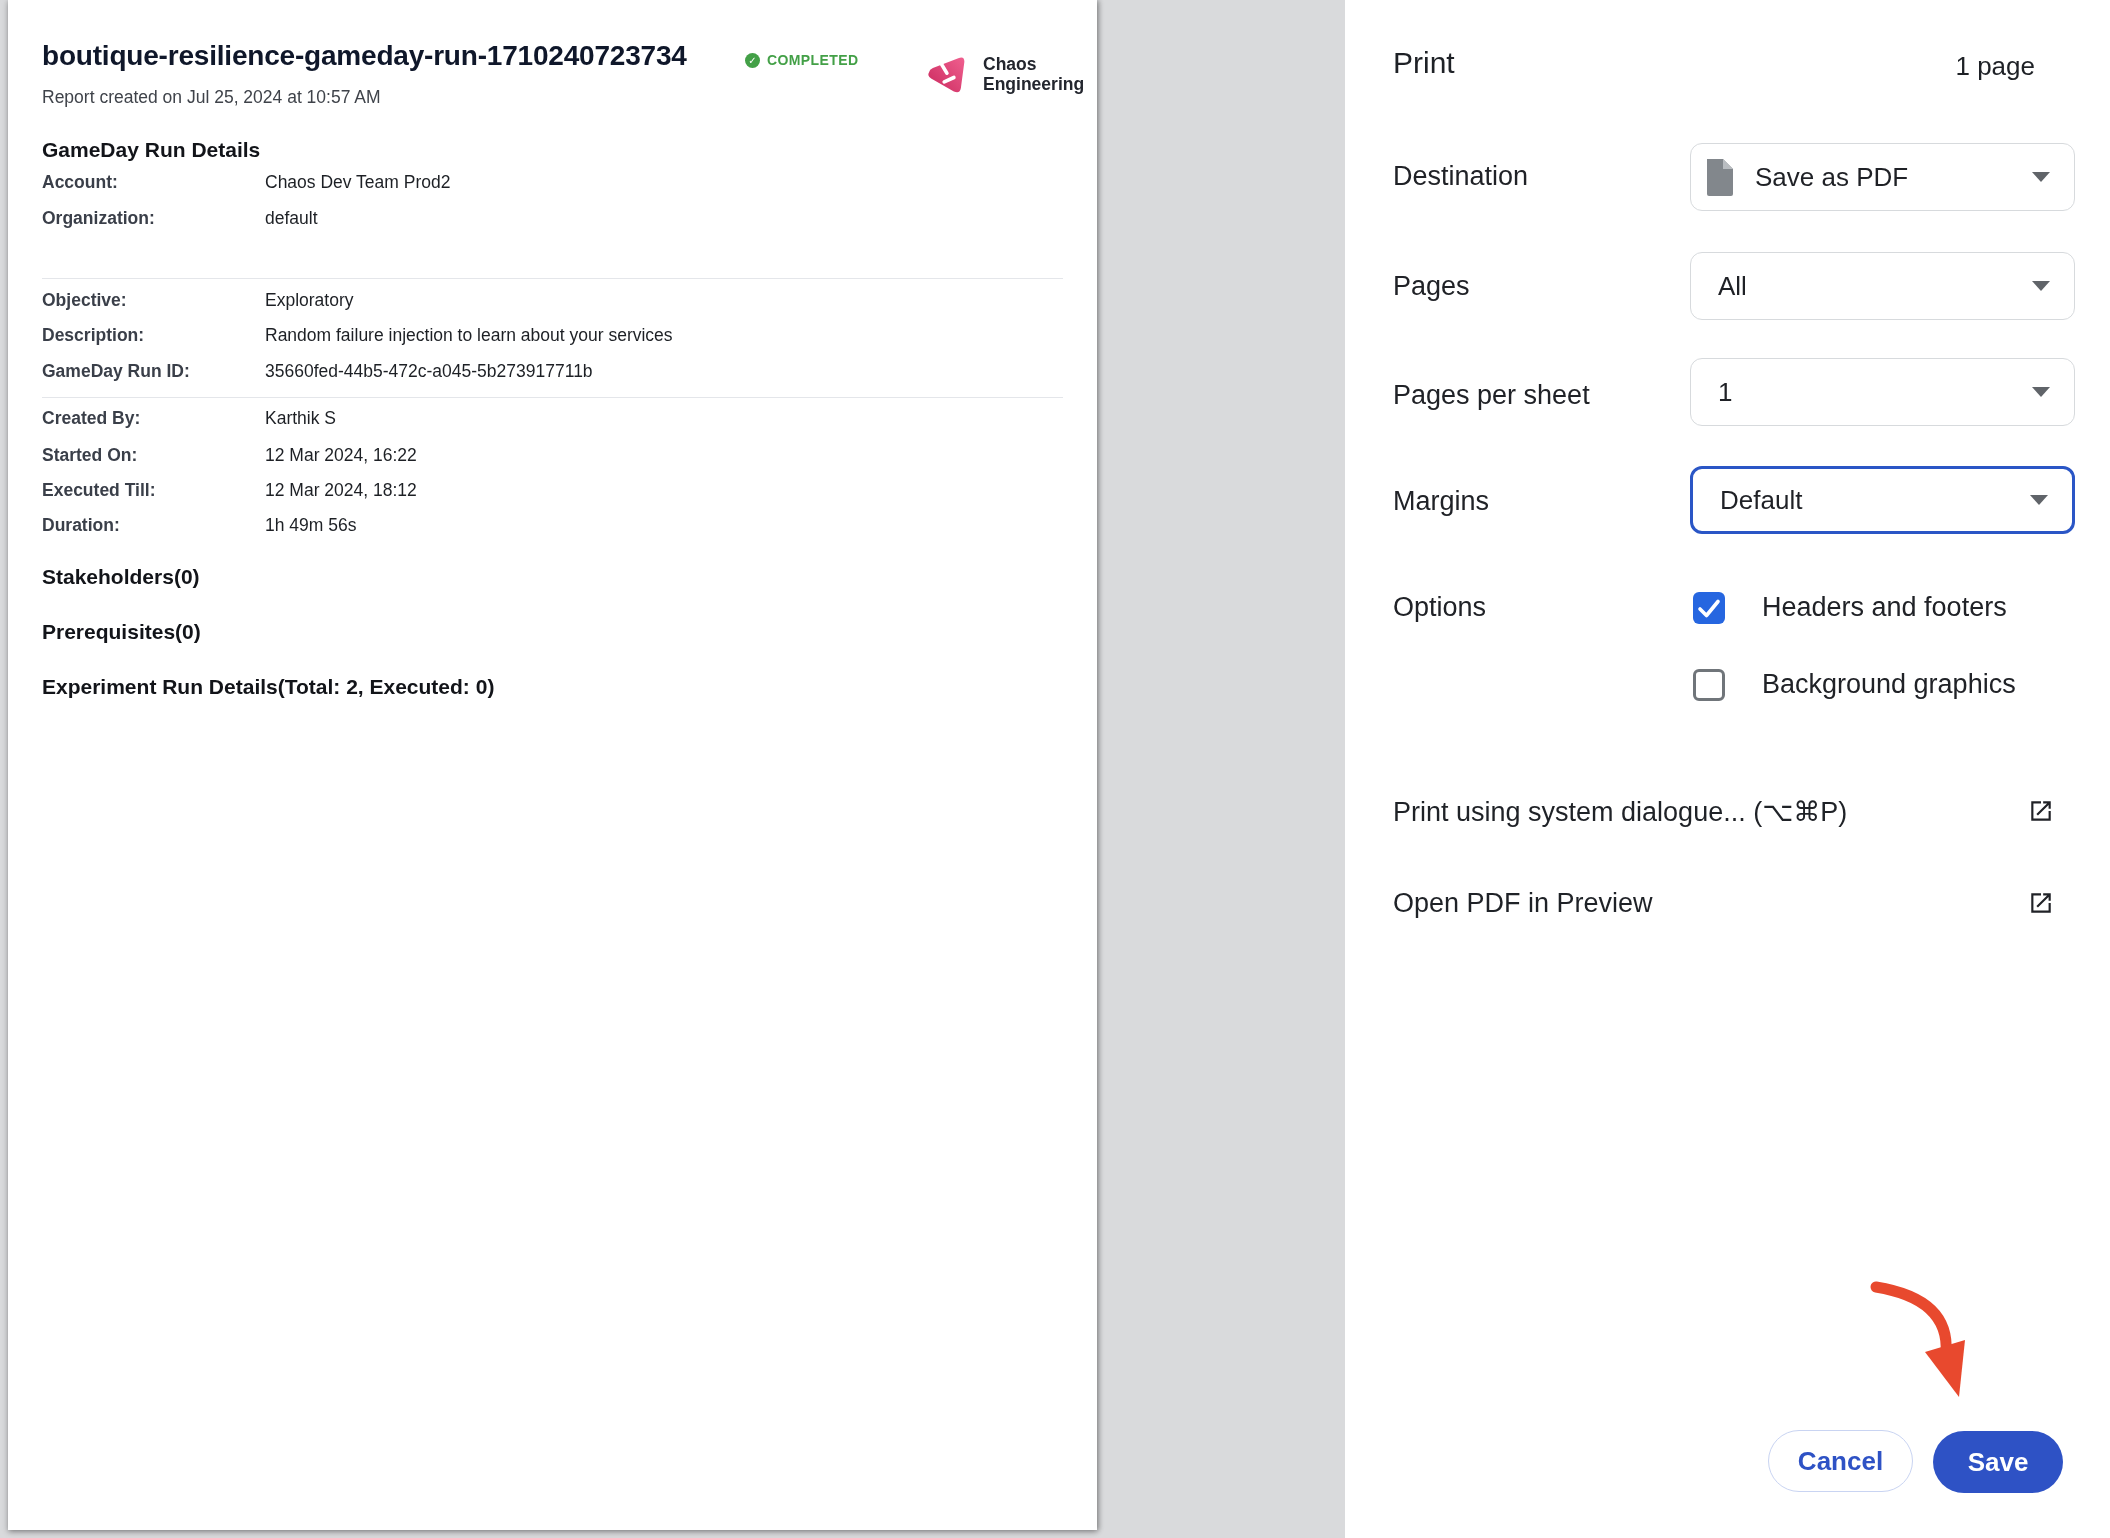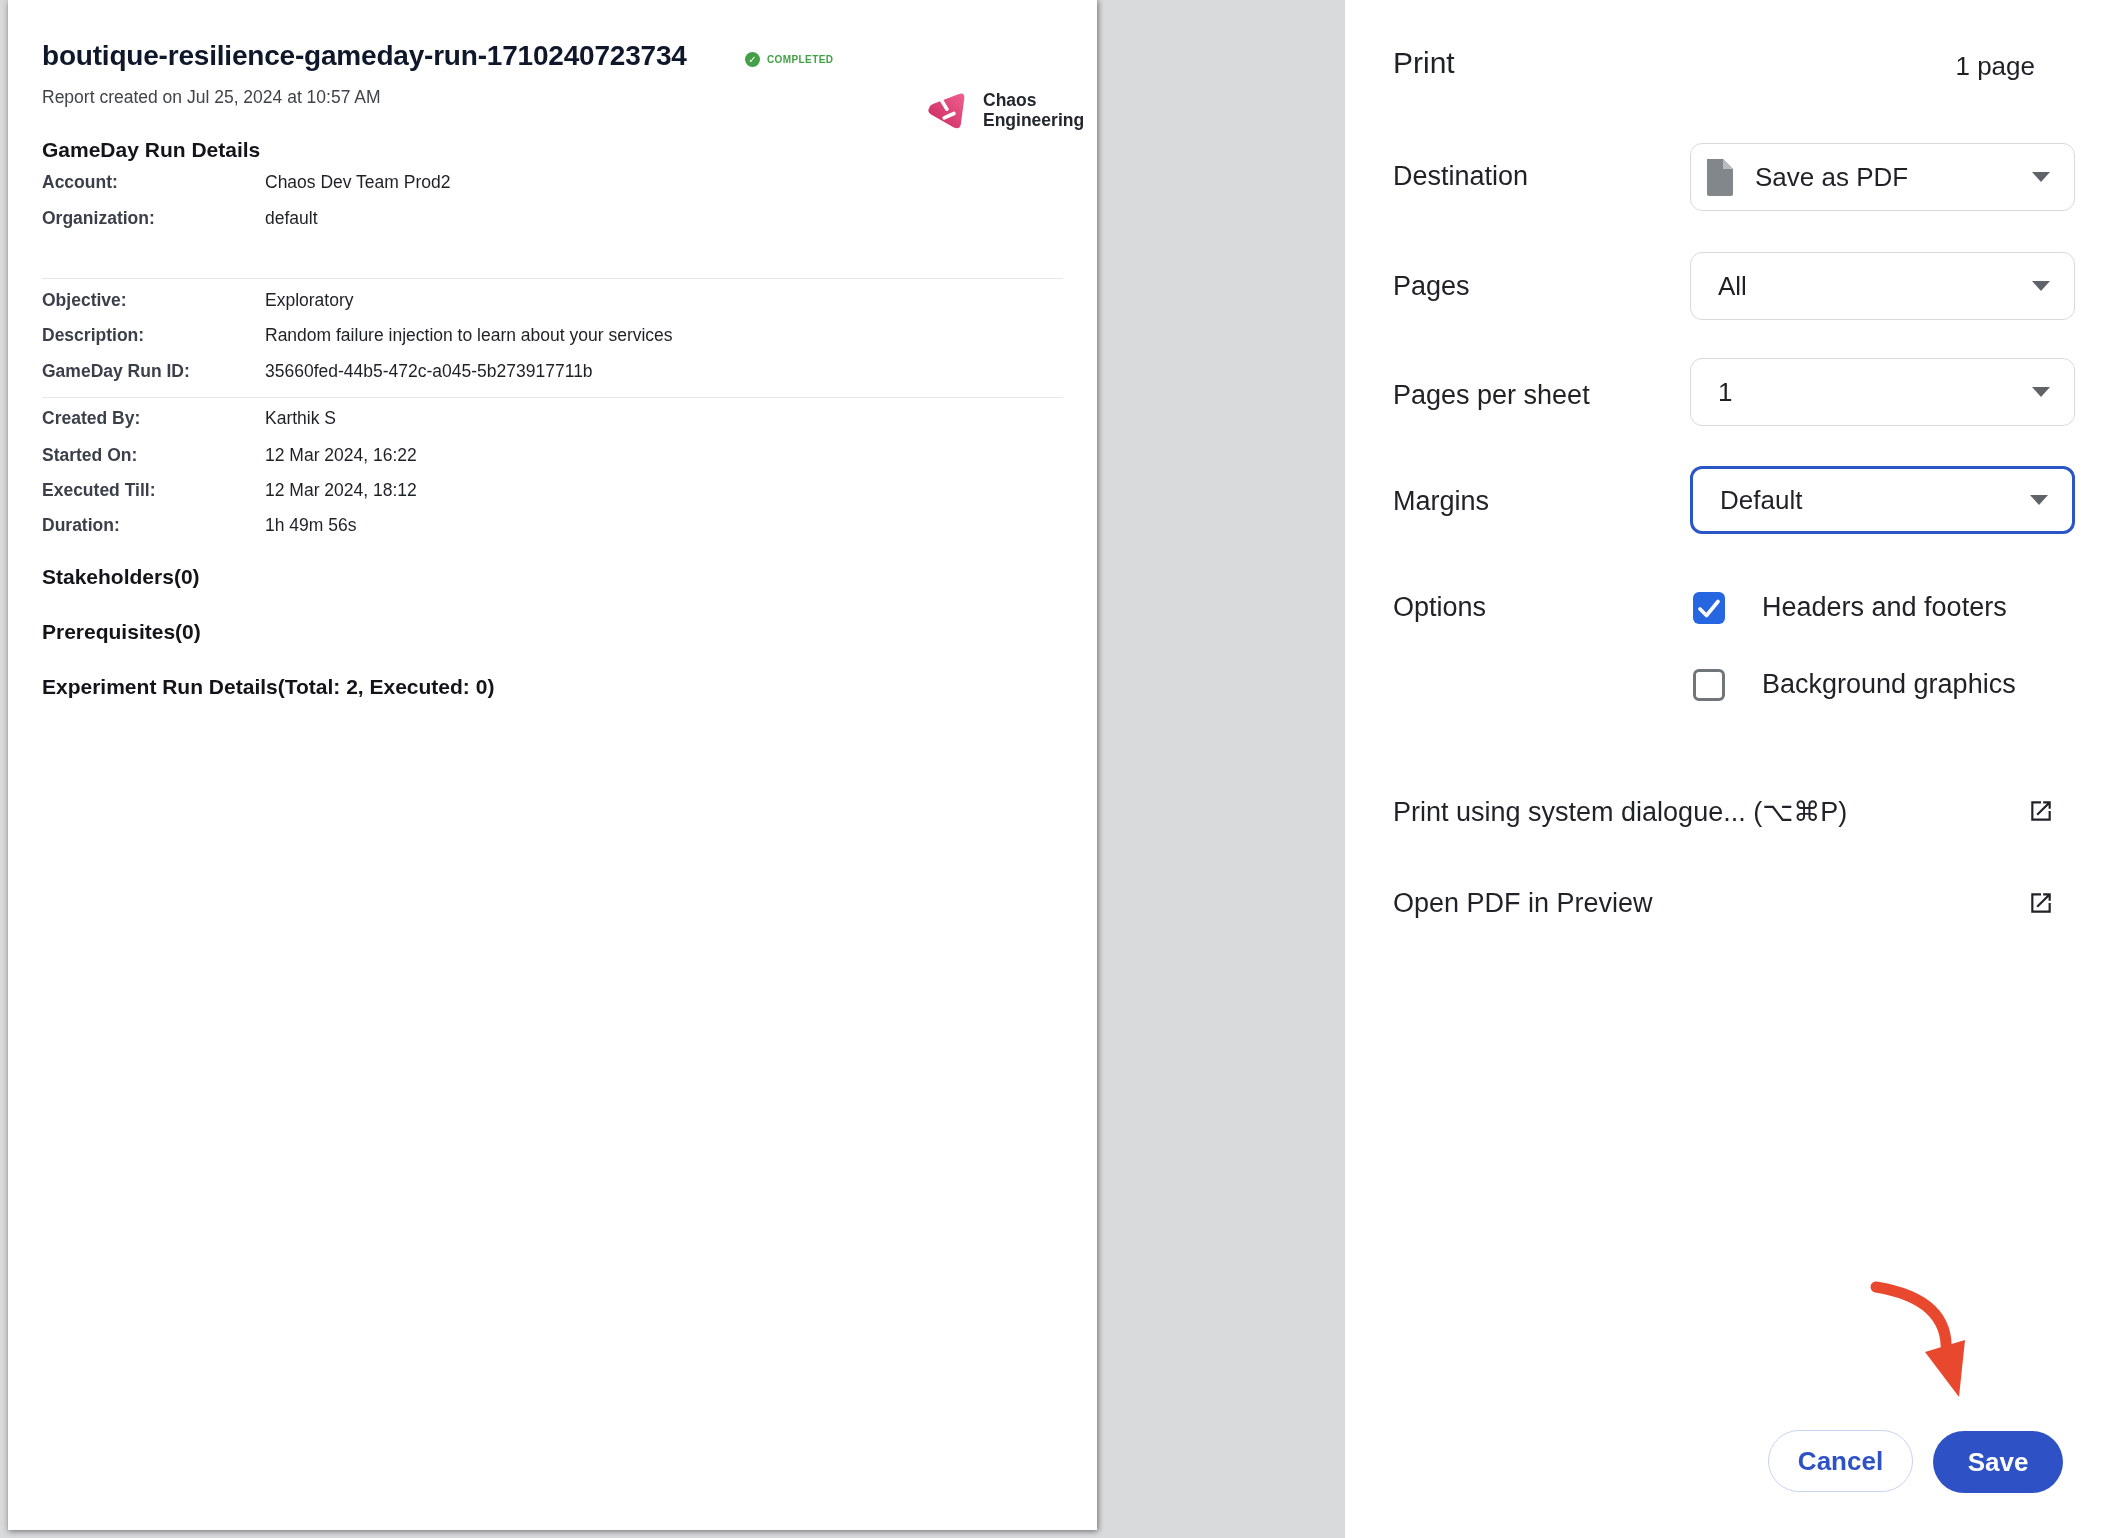--- a/index.html
+++ b/index.html
@@ -10,24 +10,24 @@
   
   .preview-bg { position:absolute; left:0; top:0; width:1345px; height:1538px; background:#d9dadc; }
   .page { position:absolute; left:8px; top:0; width:1089px; height:1530px; background:#ffffff;
           box-shadow:2px 0 5px rgba(0,0,0,.25), 0 2px 6px rgba(0,0,0,.3); }
 
   .rpt-title { position:absolute; left:34px; top:40px; font-size:28px; font-weight:700;
                color:#0f172a; letter-spacing:-0.2px; }
   .badge { position:absolute; left:737px; top:52px; display:flex; align-items:center; gap:7px; }
   .badge-dot { width:15px; height:15px; border-radius:50%; background:#43a047; color:#fff;
                font-size:10px; line-height:15px; text-align:center; font-weight:700; }
-  .badge-text { font-size:10px; font-weight:700; color:#43a047; letter-spacing:.4px; }
+  .badge-text { font-size:14px; font-weight:700; color:#43a047; letter-spacing:.4px; }
   .rpt-created { position:absolute; left:34px; top:87px; font-size:17.5px; color:#3f434a; }
 
-  .logo { position:absolute; left:917px; top:52px; display:flex; align-items:center; gap:16px;margin-top:36px; }
+  .logo { position:absolute; left:917px; top:52px; display:flex; align-items:center; gap:16px; }
   .logo-text { font-size:17.5px; line-height:20px; font-weight:700; color:#23262e; }
 
   .sec-h { position:absolute; left:34px; font-size:21px; font-weight:700; color:#121419; }
 
   .rrow { position:absolute; left:34px; right:34px; font-size:17.5px; line-height:21px; }
   .rlabel { display:inline-block; width:223px; font-weight:600; color:#3a3f49; }
   .rvalue { color:#1d2025; }
   .divider { position:absolute; left:34px; width:1021px; height:1px; background:#e4e6ea; }
 
   

